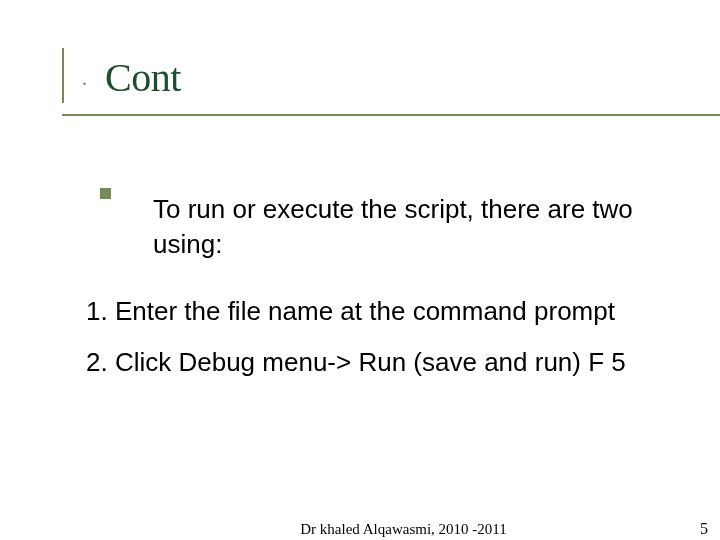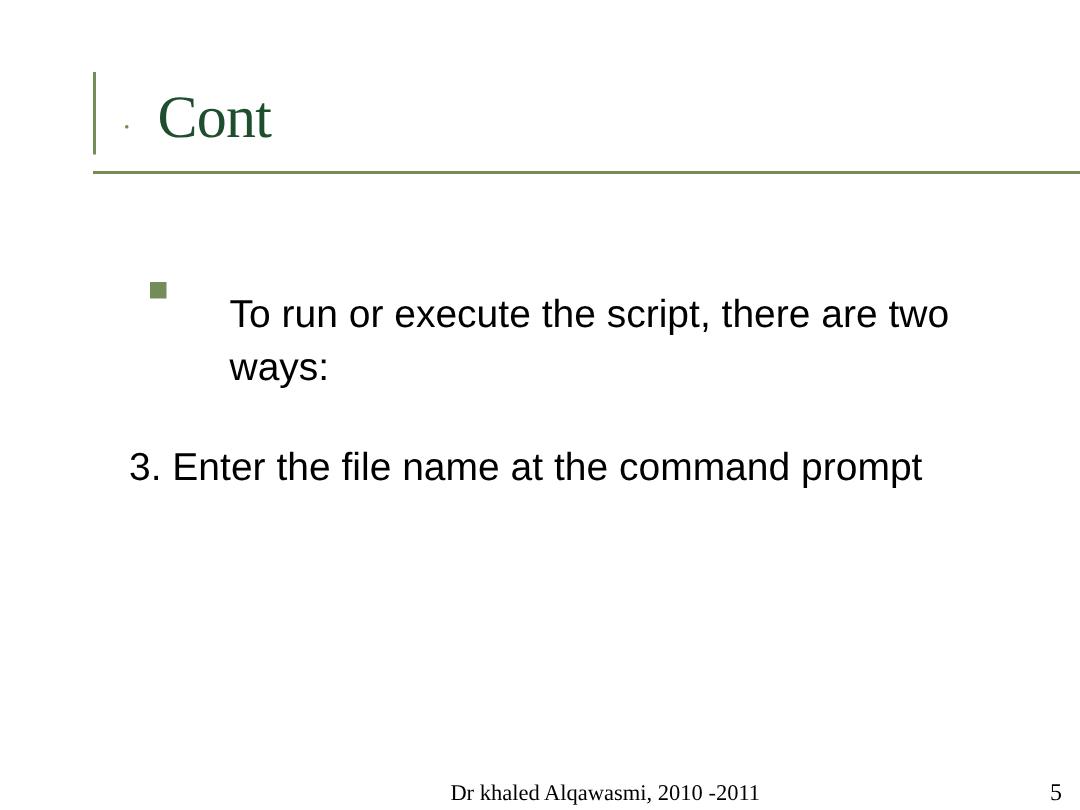--- a/index.html
+++ b/index.html
@@ -107,21 +107,22 @@
 </div>
 
 <div class="hr-line"></div>
 
 <div class="body-area">
 
 
 
   <div class="bullet-row">
     <div class="bullet-sq"></div>
-    <div class="bullet-text">To run or execute the script, there are two ways:</div>
+    <div class="bullet-text">To run or execute the script, there are two using:</div>
   </div>
 
-  <div class="plain-line">3. Enter the file name at the command prompt</div>
+  <div class="plain-line">1. Enter the file name at the command prompt</div>
+  <div class="plain-line">2. Click Debug menu-&gt; Run (save and run) F 5</div>
 
 </div>
 
 <div class="footer-center">Dr khaled Alqawasmi, 2010 -2011</div>
 <div class="footer-right">5</div>
 
 </body></html>

